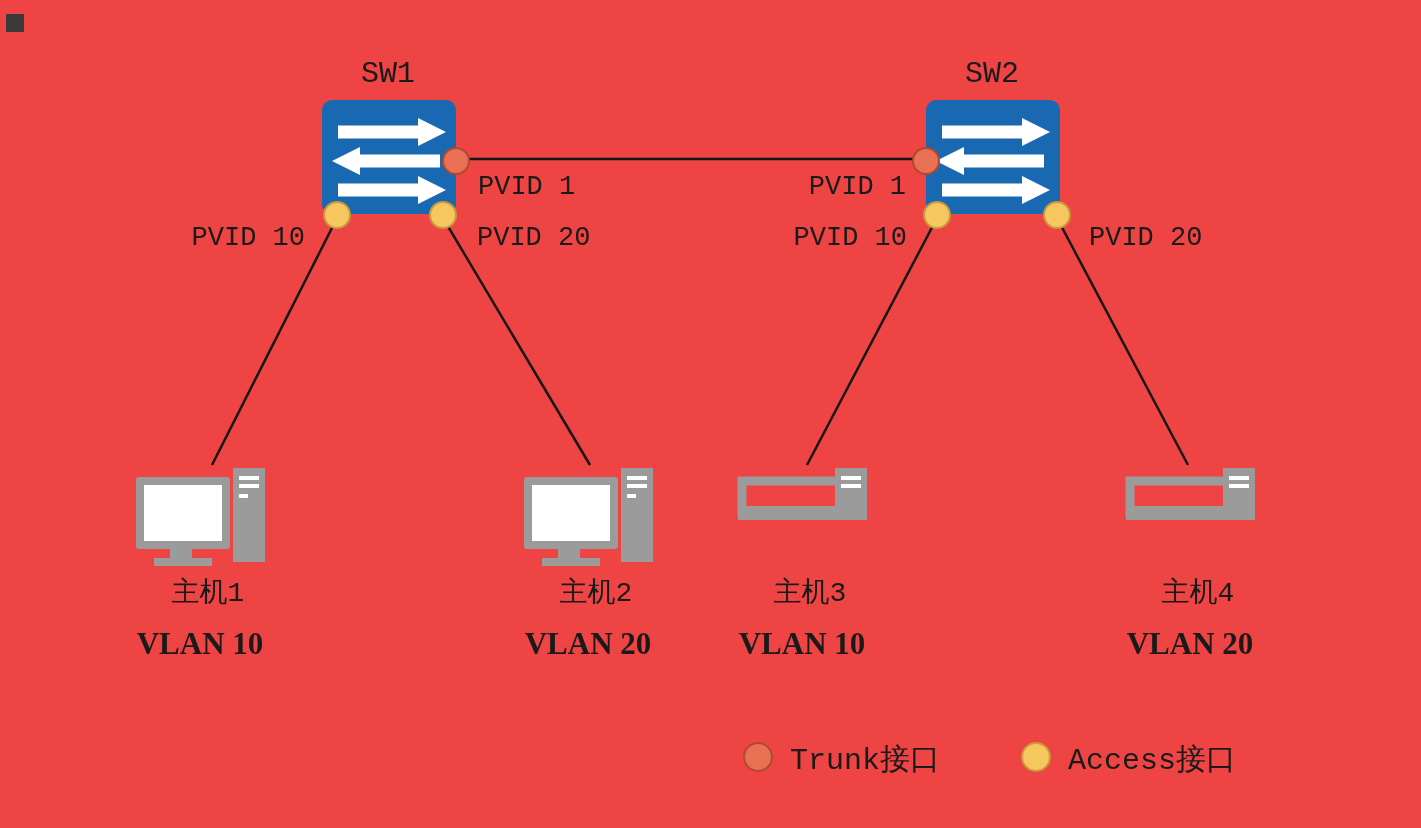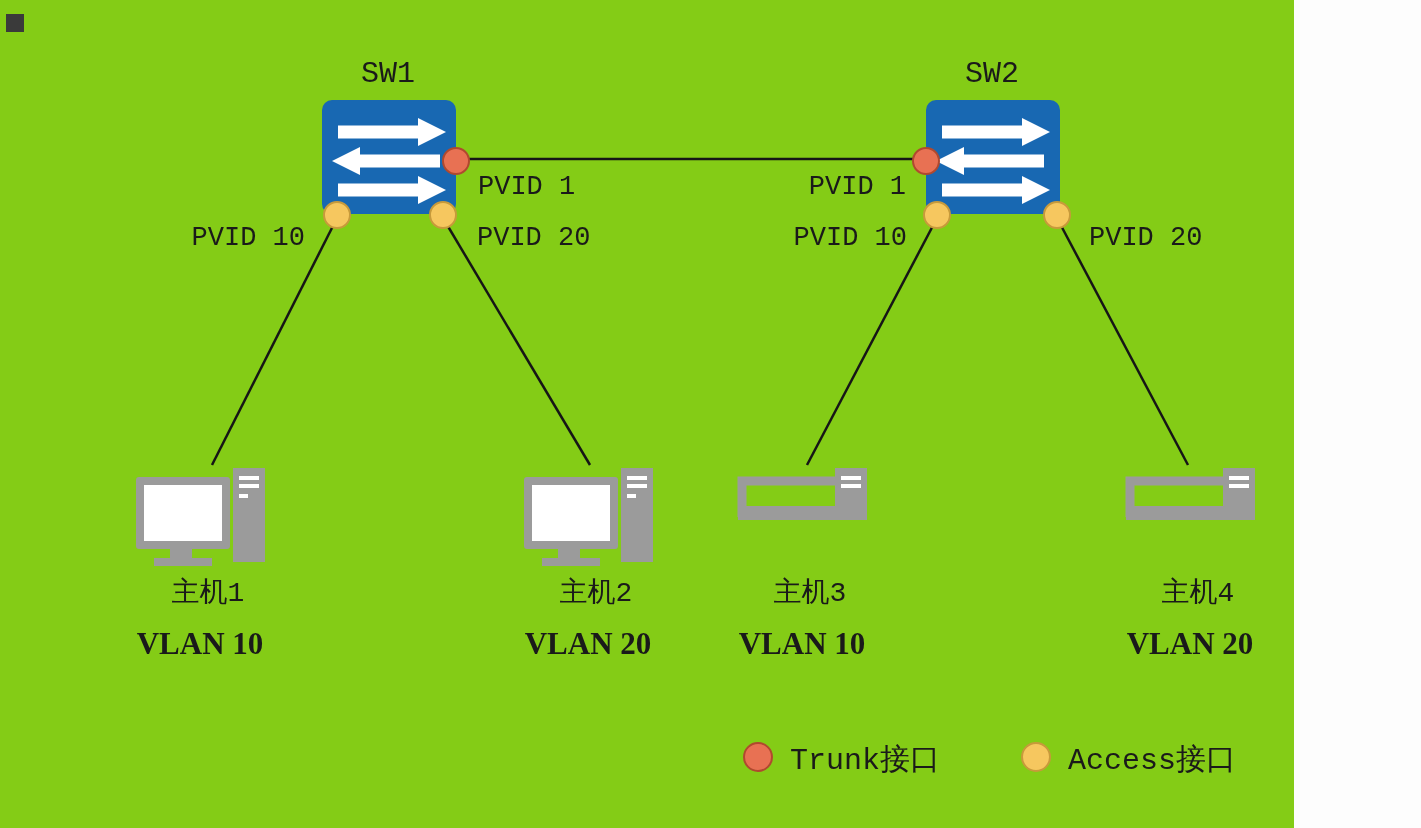--- a/index.html
+++ b/index.html
@@ -1,16 +1,16 @@
 <!DOCTYPE html>
 <html><head>
 <meta charset="utf-8">
 <style>
   html,body{margin:0;padding:0;background:#fdfdfd;}
-  .stage{position:relative;width:1294px;height:828px;background:#84cc16;overflow:hidden;}
+  .stage{position:relative;width:1421px;height:828px;background:#ef4444;overflow:hidden;}
   svg{display:block;}
   .t-mono{font-family:"Liberation Mono","DejaVu Sans Mono",monospace;fill:#1a1a1a;}
   .t-serif{font-family:"Liberation Serif","DejaVu Serif",serif;font-weight:bold;fill:#1a1a1a;}
   .sw-title{font-size:30px;}
   .pvid{font-size:27px;}
   .host-name{font-size:28px;}
   .vlan{font-size:31px;}
   .legend-label{font-size:30px;}
   .link{stroke:#161616;stroke-width:2.5;fill:none;}
   .host-fill{fill:#9b9b9b;}

